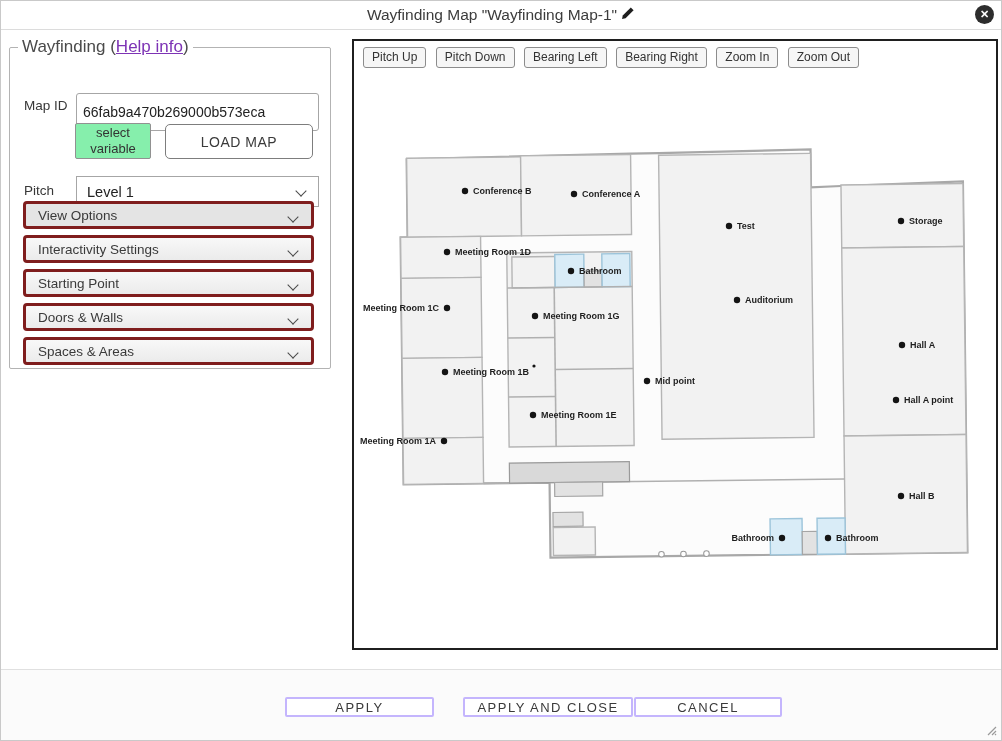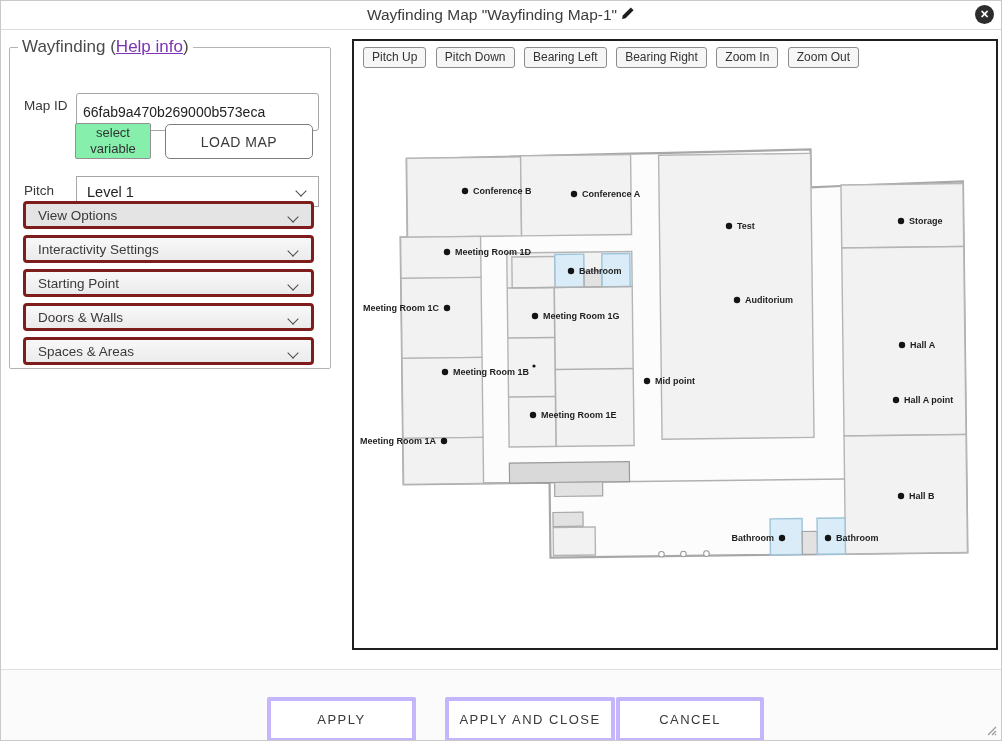--- a/index.html
+++ b/index.html
@@ -49,22 +49,22 @@
     border:1px solid #8c8c8c;border-radius:3px;font:12px "Liberation Sans",sans-serif;color:#333;cursor:pointer;}
   .map-box svg{position:absolute;left:0;top:0;}
   .room{fill:#f2f2f2;stroke:#b5b5b5;stroke-width:1.4;}
   .wall{stroke:#b0b0b0;stroke-width:1.6;fill:none;}
   .bath{fill:#d9ecf7;stroke:#9cc4da;stroke-width:1.4;}
   .util{fill:#d9d9d9;stroke:#9a9a9a;stroke-width:1.2;}
   .util2{fill:#e2e2e2;stroke:#a5a5a5;stroke-width:1.2;}
   .mlabel{font:600 9px "Liberation Sans",sans-serif;fill:#1e1e1e;}
   
   .footer{position:absolute;left:0;right:0;top:668px;bottom:0;background:#fbfbfb;border-top:1px solid #e0e0e0;}
-  .fbtn{position:absolute;top:696px;height:45px;background:#fff;border:4px solid #c4b5fd;border-radius:2px;
-    font:13px "Liberation Sans",sans-serif;color:#3a3a3a;letter-spacing:1.5px;cursor:pointer;}
+  .fbtn{position:absolute;top:696px;height:20px;background:#fff;border:2px solid #c4b5fd;border-radius:2px;
+    font:13px "Liberation Sans",sans-serif;color:#3a3a3a;letter-spacing:1.5px;cursor:pointer;margin-left:18px;}
   .fbtn.apply{left:266px;width:149px;}
   .fbtn.applyclose{left:444px;width:170px;}
   .fbtn.cancel{left:615px;width:148px;}
   .resize-grip{position:absolute;right:4px;bottom:4px;width:10px;height:10px;}
 </style>
 </head>
 <body>
 
 <div class="dialog">
 

